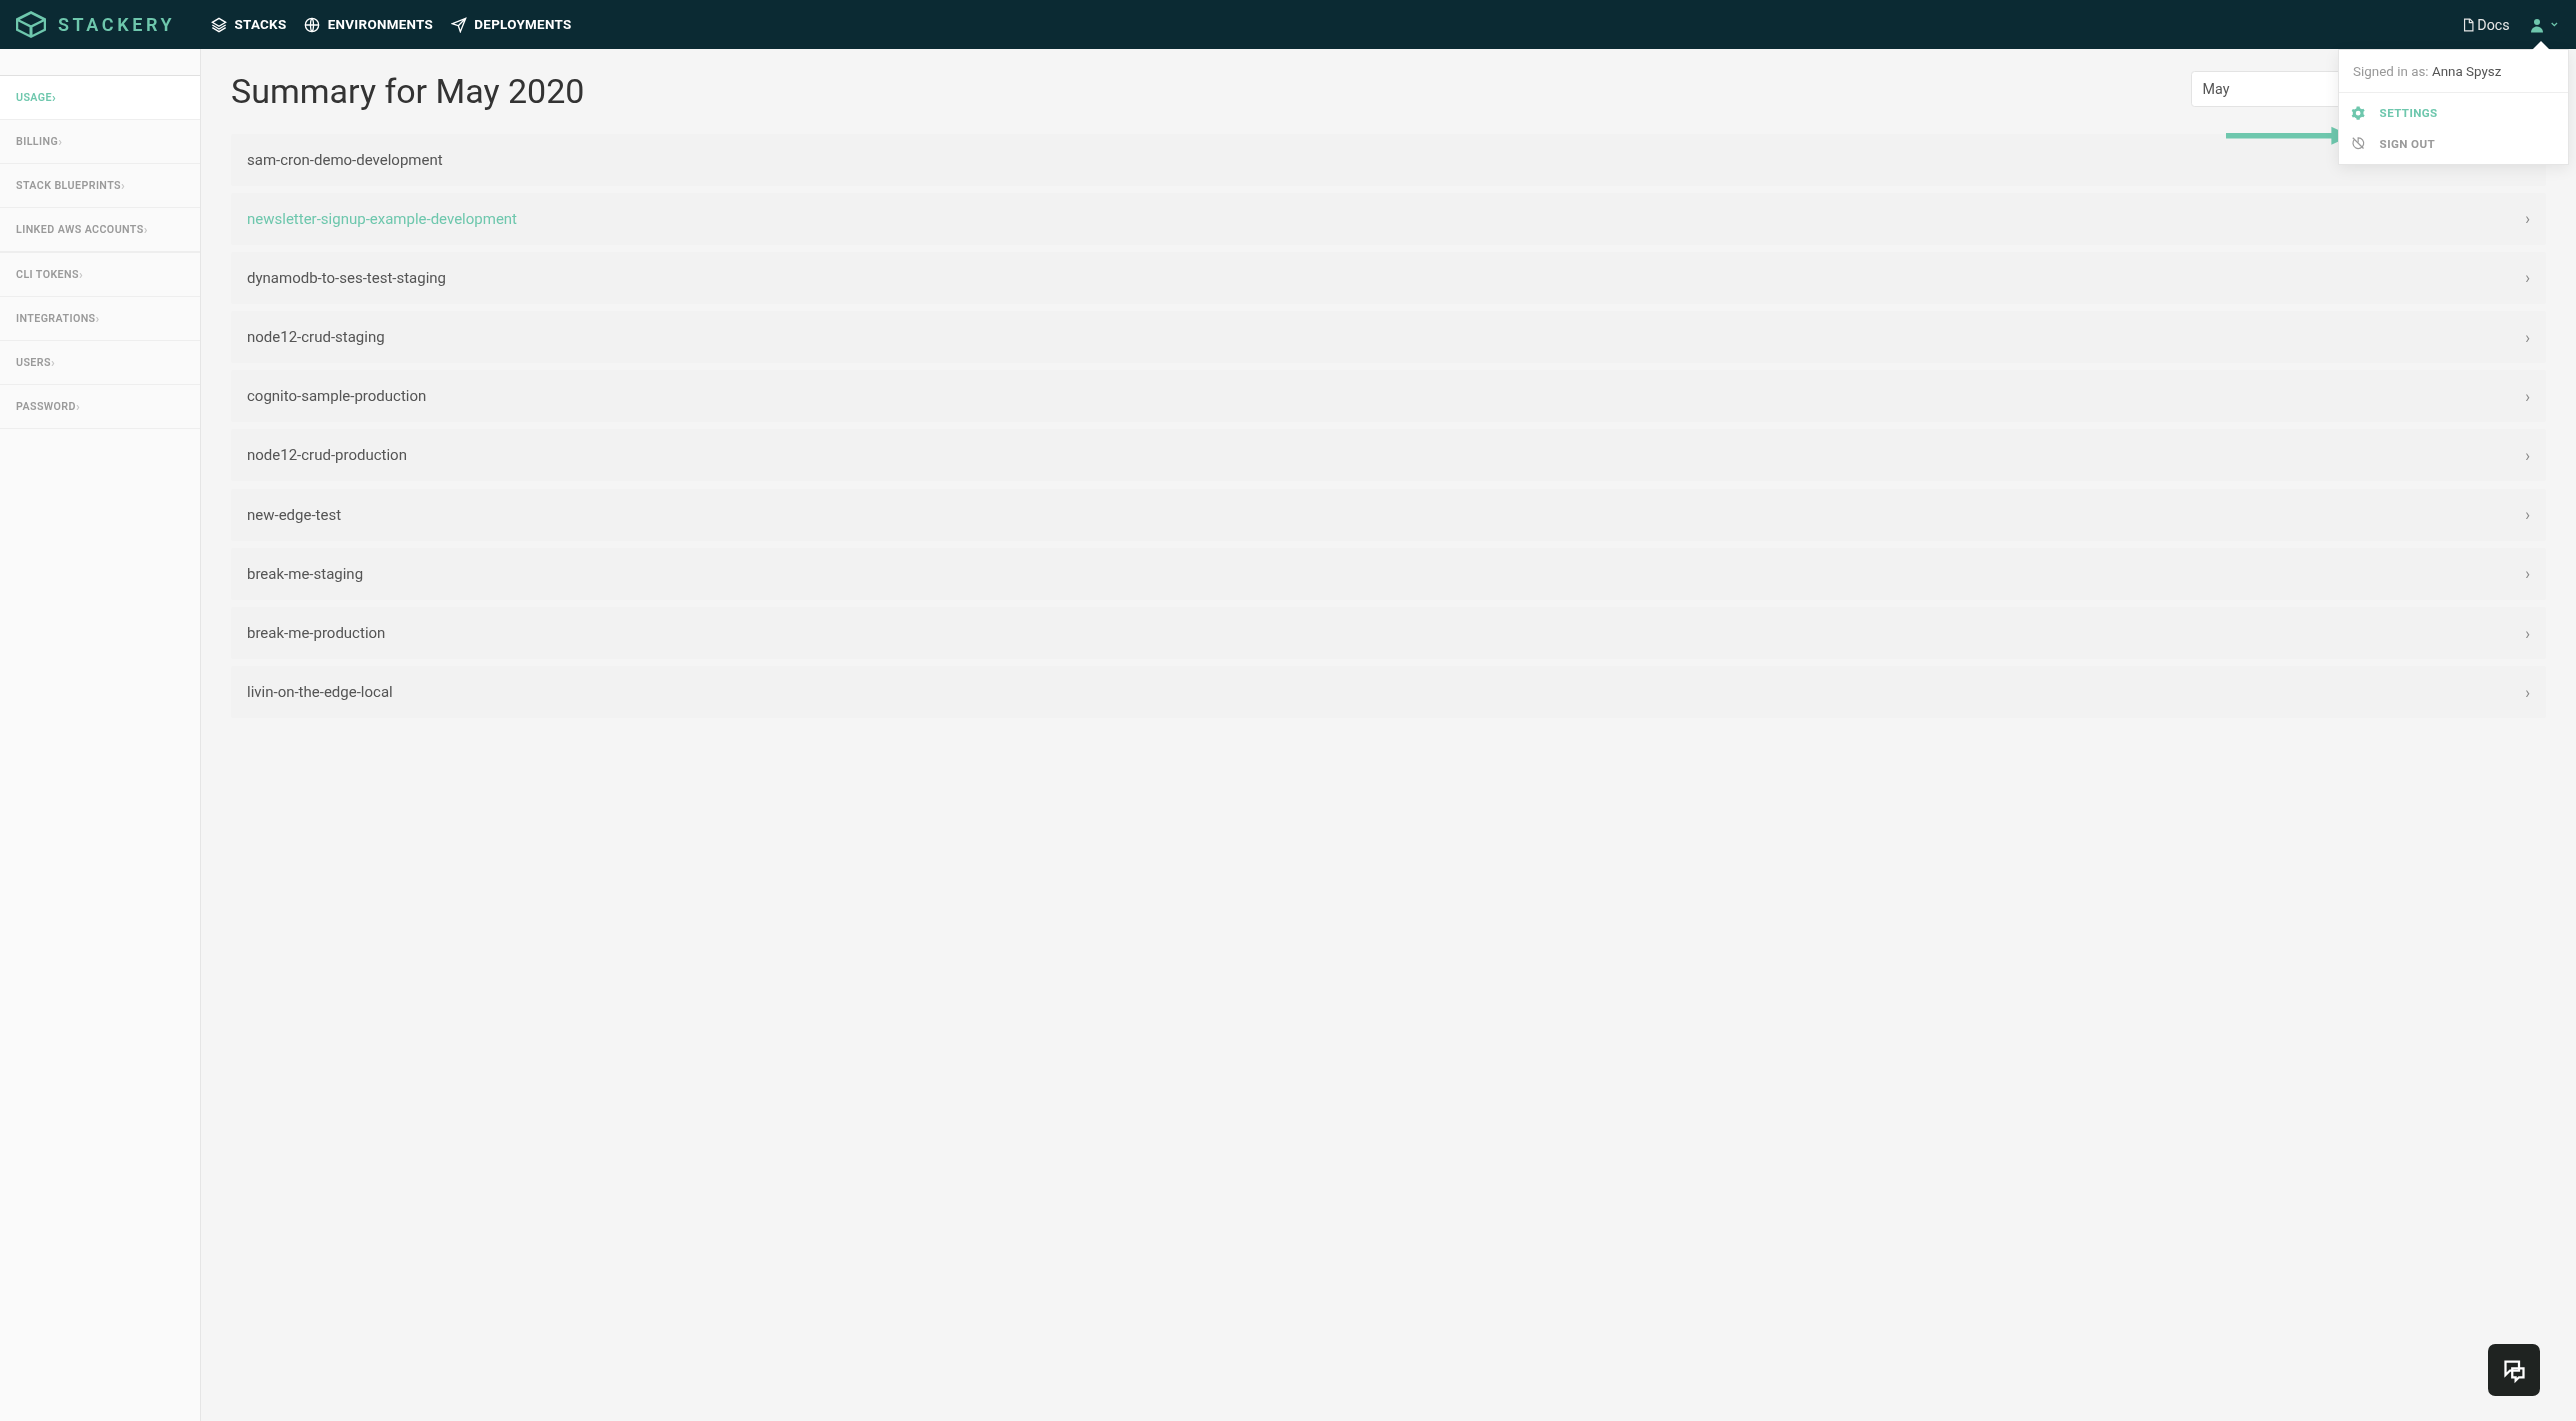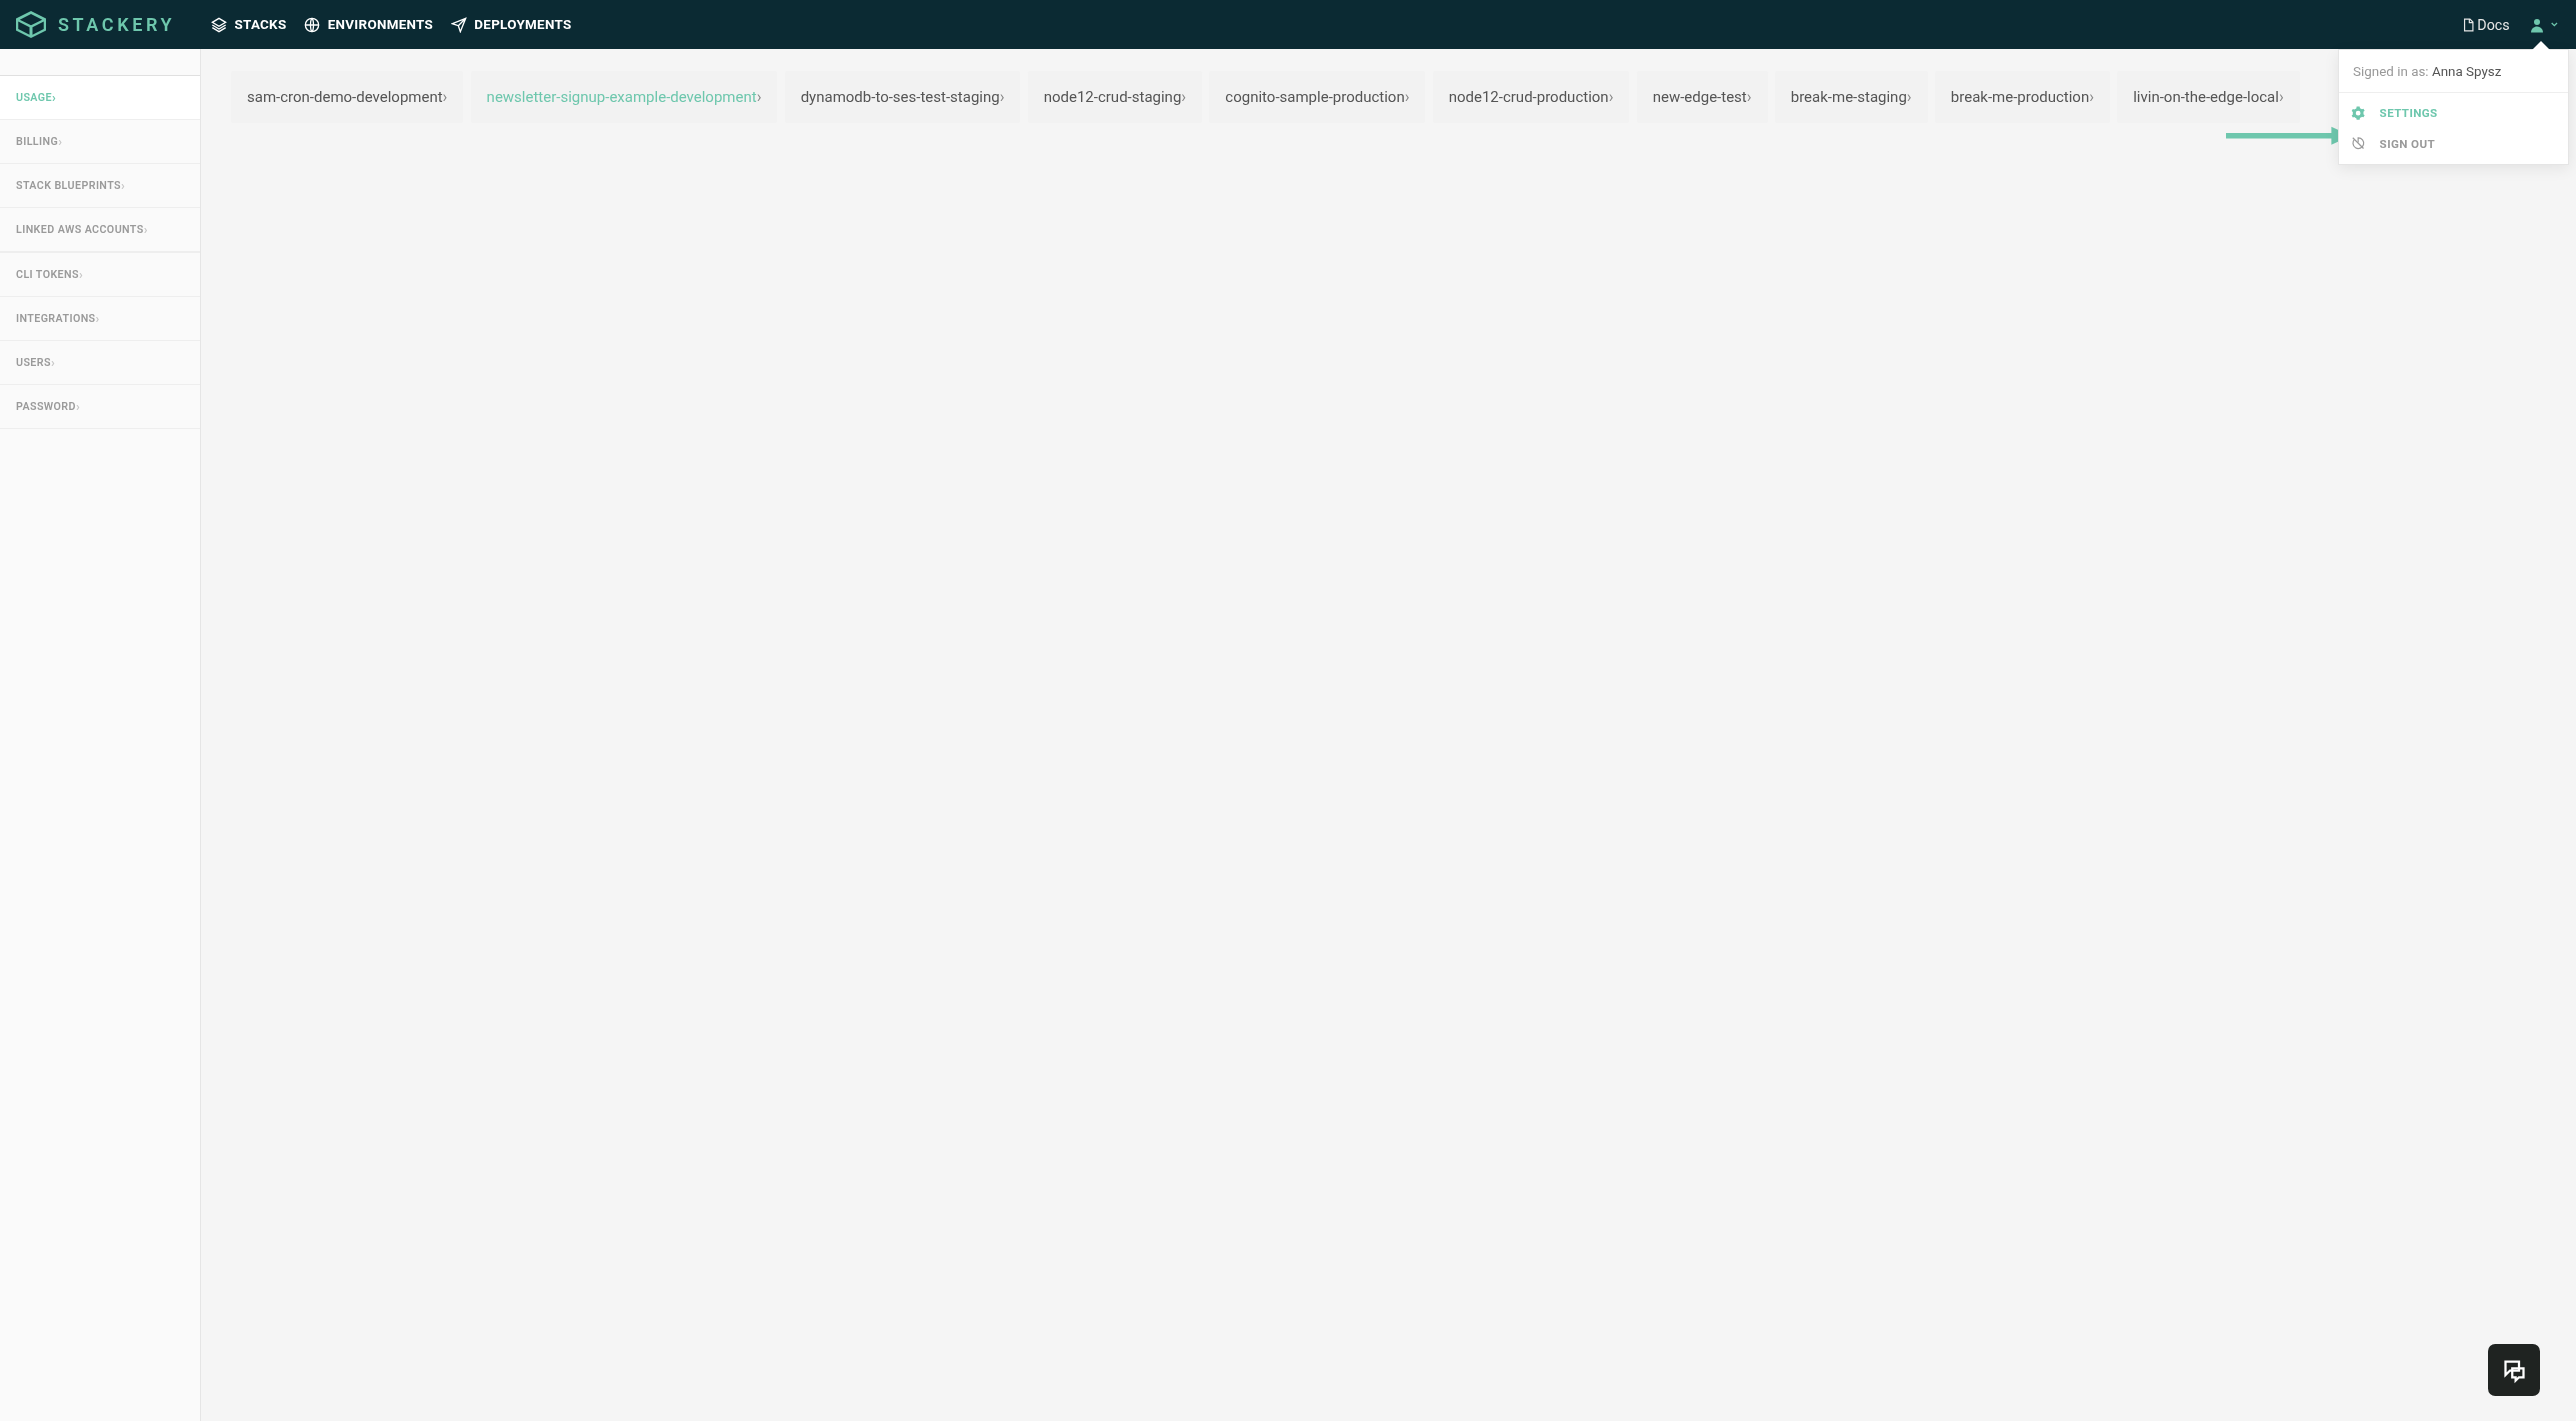--- a/index.html
+++ b/index.html
@@ -90,21 +90,21 @@
     right: 7.2px;
     top: 50%;
     transform: translateY(-50%);
     pointer-events: none;
   }
 
   .count-row { font-size: 19.7px; margin-bottom: 16px; }
   .count-num { color: #444; }
   .count-label { color: #6ec7ad; }
 
-  .stack-list { display: flex; flex-direction: row; gap: 7.2px; }
+  .stack-list { display: flex; flex-direction: column; gap: 7.2px; }
   .stack-row {
     background: #f2f2f2;
     height: 52px;
     padding: 0 16px;
     display: flex;
     align-items: center;
     justify-content: space-between;
     color: #555;
     font-size: 15px;
     cursor: pointer;
@@ -289,20 +289,41 @@
           <span class="chev">›</span>
         </div>
         <div class="sidebar-item">
           <span>PASSWORD</span>
           <span class="chev">›</span>
         </div>
       </div>
   </aside>
 
   <main class="main">
+    <div class="summary-header">
+      <h1 class="page-title">Summary for May 2020</h1>
+      <div class="date-pickers">
+        <div class="select-wrap month">
+          <span>May</span>
+          <span class="select-arrows">
+            <svg width="9" height="14.3" viewBox="0 0 10 16">
+                <path d="M5 0 L10 6 H0 Z M5 16 L0 10 H10 Z" fill="#444"></path>
+              </svg>
+          </span>
+        </div>
+        <div class="select-wrap year">
+          <span>2020</span>
+          <span class="select-arrows">
+            <svg width="9" height="14.3" viewBox="0 0 10 16">
+                <path d="M5 0 L10 6 H0 Z M5 16 L0 10 H10 Z" fill="#444"></path>
+              </svg>
+          </span>
+        </div>
+      </div>
+    </div>
 
 
     <div class="stack-list" id="stack-list">
         <div class="stack-row">
           <span>sam-cron-demo-development</span>
           <span class="chev">›</span>
         </div>
         <div class="stack-row hover">
           <span>newsletter-signup-example-development</span>
           <span class="chev">›</span>

